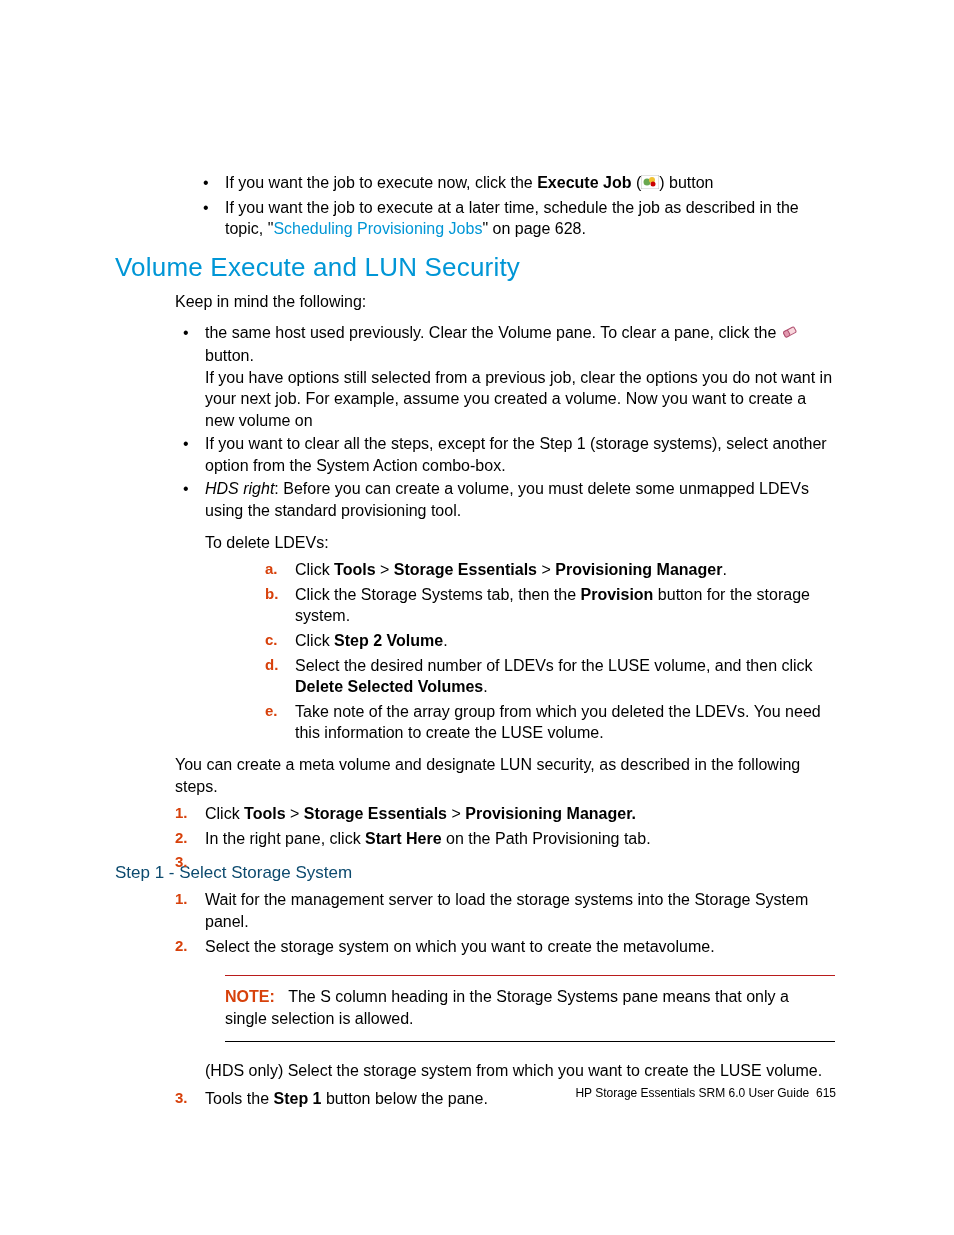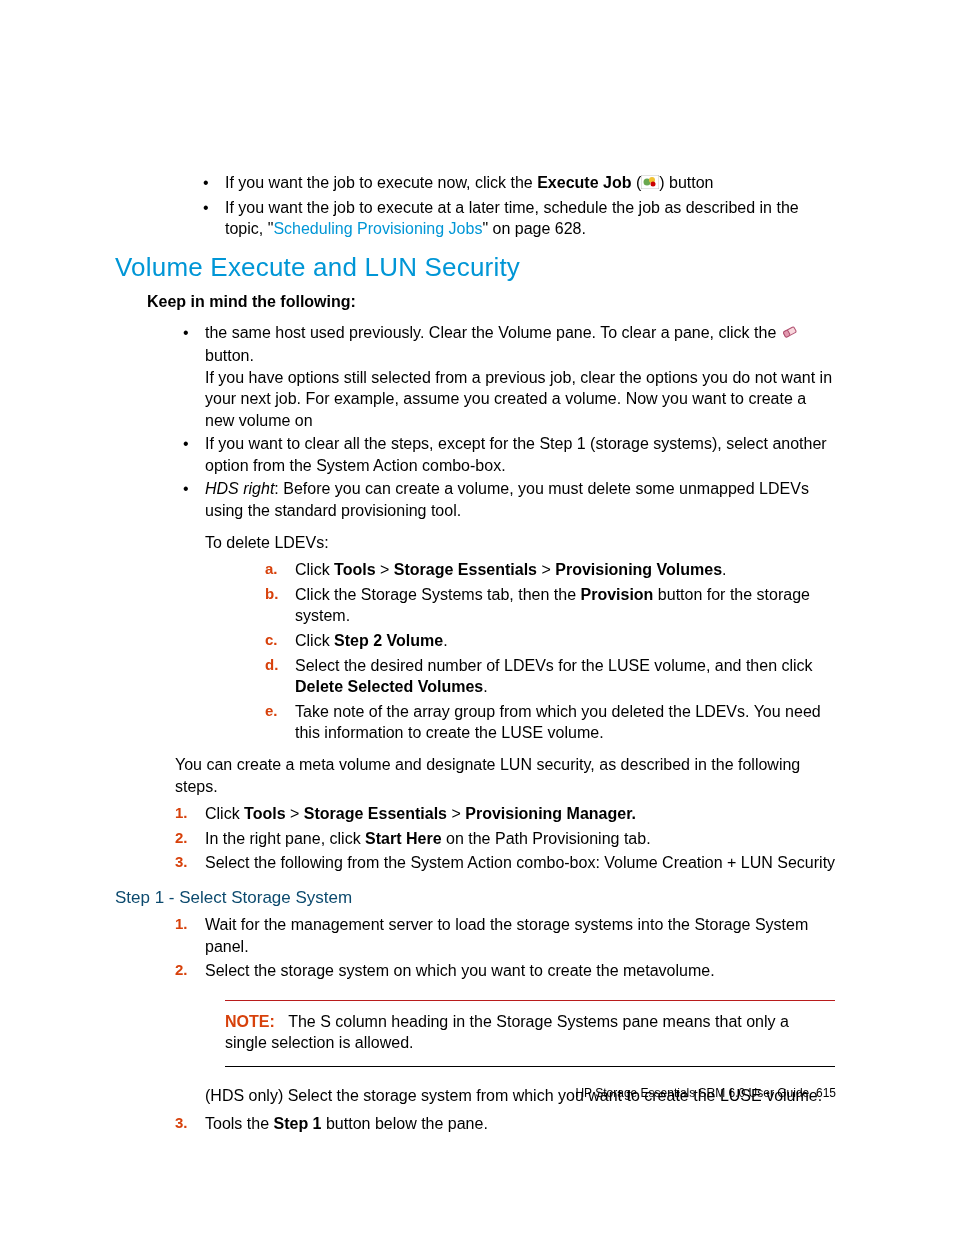--- a/index.html
+++ b/index.html
@@ -101,22 +101,21 @@
     bottom: 135px;
     right: 118px;
     font-size: 12px;
     font-weight: 300;
   }
   .icon-inline {
     display: inline-block;
     vertical-align: middle;
   }
   .intro-p {
-    margin: 6px 0 4px 32px;
-    font-weight: bold;
+    margin: 6px 0 4px 60px;
   }
 </style>
 </head>
 <body>
 
 <div class="page">
 
   <ul class="bullets">
     <li>
       <span>If you want the job to execute now, click the </span><span class="bold">Execute Job</span><span> (</span><span class="icon-inline"><svg width="18" height="14" viewBox="0 0 18 14">
@@ -149,21 +148,21 @@
     <li>If you want to clear all the steps, except for the Step 1 (storage systems), select another option from the System Action combo-box.</li>
     <li>
       <span class="italic">HDS right</span><span>: Before you can create a volume, you must delete some unmapped LDEVs using the standard provisioning tool.</span>
     </li>
   </ul>
 
   <div class="subblock">
     <p>To delete LDEVs:</p>
     <ol class="alphalist">
       <li><span class="marker">a.</span>
-        <span>Click </span><span class="bold">Tools</span><span> &gt; </span><span class="bold">Storage Essentials</span><span> &gt; </span><span class="bold">Provisioning Volumes</span><span>.</span>
+        <span>Click </span><span class="bold">Tools</span><span> &gt; </span><span class="bold">Storage Essentials</span><span> &gt; </span><span class="bold">Provisioning Manager</span><span>.</span>
       </li>
       <li><span class="marker">b.</span>
         <span>Click the Storage Systems tab, then the </span><span class="bold">Provision</span><span> button for the storage system.</span>
       </li>
       <li><span class="marker">c.</span>
         <span>Click </span><span class="bold">Step 2 Volume</span><span>.</span>
       </li>
       <li><span class="marker">d.</span>
         <span>Select the desired number of LDEVs for the LUSE volume, and then click </span><span class="bold">Delete Selected Volumes</span><span>.</span>
       </li>
@@ -174,21 +173,21 @@
 
   <p style="margin:10px 0 6px 60px;">You can create a meta volume and designate LUN security, as described in the following steps.</p>
 
   <ol class="numlist">
     <li><span class="marker">1.</span>
       <span>Click </span><span class="bold">Tools</span><span> &gt; </span><span class="bold">Storage Essentials</span><span> &gt; </span><span class="bold">Provisioning Manager.</span>
     </li>
     <li><span class="marker">2.</span>
       <span>In the right pane, click </span><span class="bold">Start Here</span><span> on the Path Provisioning tab.</span>
     </li>
-    <li><span class="marker">3.</span><span>Select the following from the System Action combo-box: Volume Creation + LUN Security</span>
+    <li><span class="marker">3.</span>
     </li>
   </ol>
 
   <h3 class="h3">Step 1 - Select Storage System</h3>
 
   <ol class="numlist">
     <li><span class="marker">1.</span><span>Wait for the management server to load the storage systems into the Storage System panel.</span></li>
     <li><span class="marker">2.</span><span>Select the storage system on which you want to create the metavolume.</span></li>
   </ol>
 

